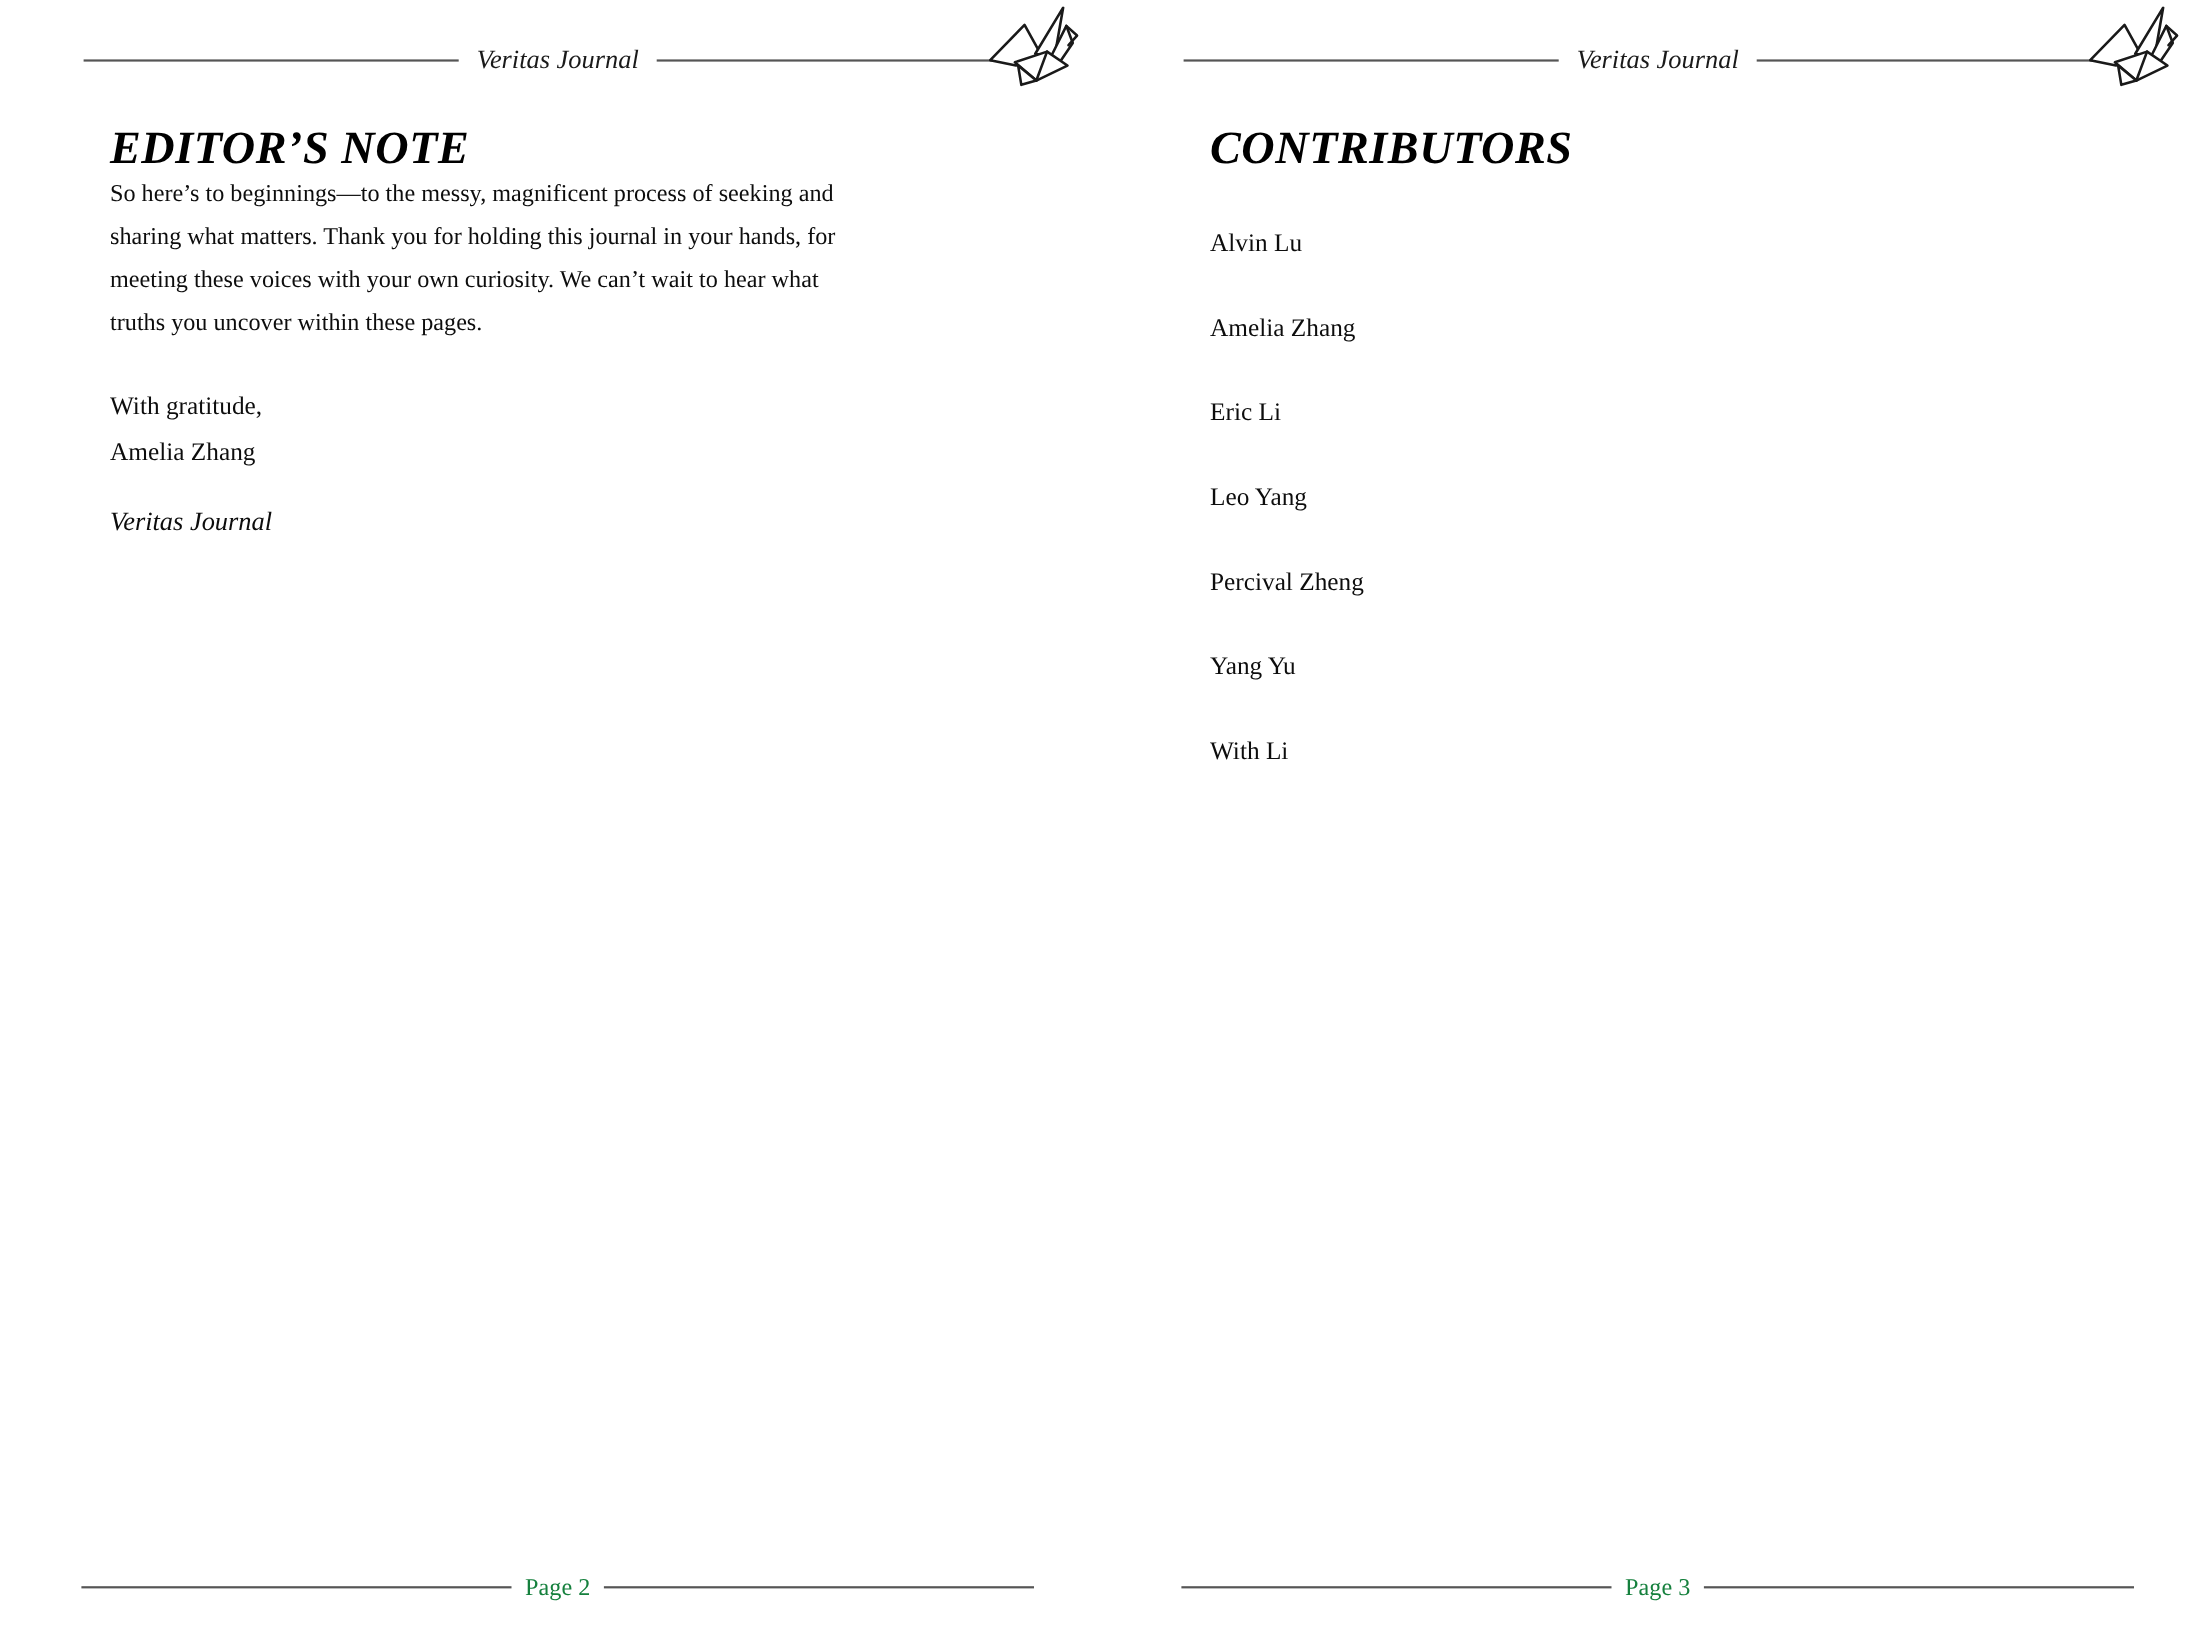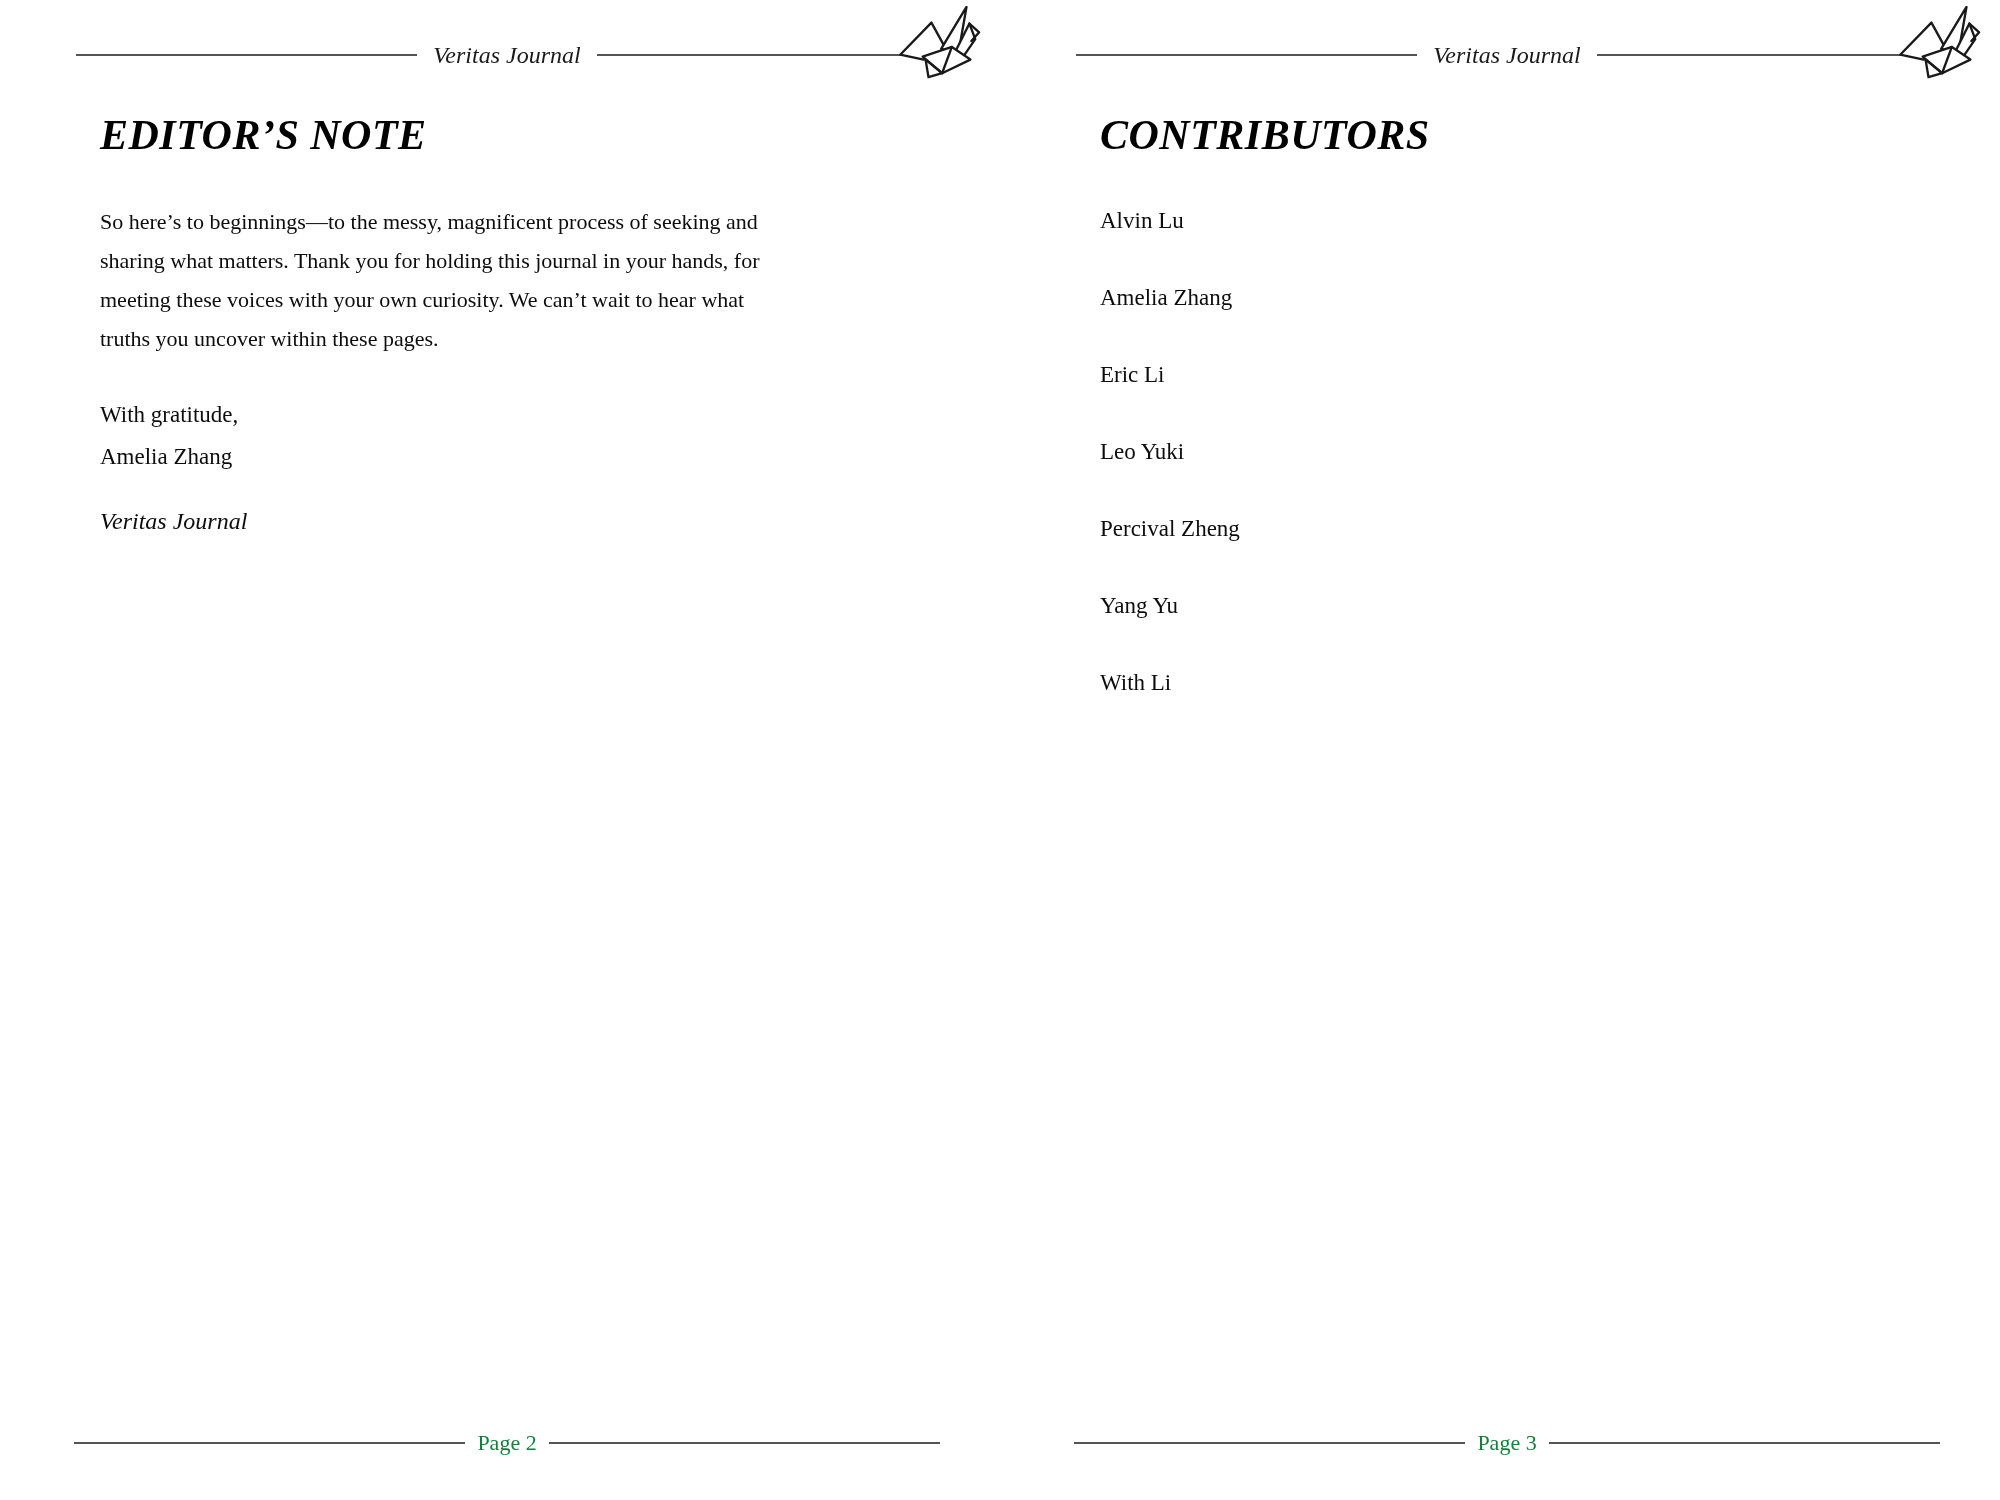--- a/index.html
+++ b/index.html
@@ -64,21 +64,20 @@
     font-size: 42px;
     line-height: 1;
     font-weight: bold;
     letter-spacing: 0.5px;
     color: #000000;
     font-style: italic;
   }
 
   
   .note-body {
-    margin-top: 46px;
     max-width: 660px;
     font-size: 22px;
     line-height: 39px;
     color: #0d0d0d;
   }
   .closing { margin-top: 36px; font-size: 23px; line-height: 42px; }
   .signature-org {
     margin-top: 30px;
     font-style: italic;
     font-size: 24px;
@@ -164,21 +163,21 @@
       <line x1="55" y1="42" x2="45" y2="69"></line>
     </svg>
   </header>
 
   <h1 class="page-title">CONTRIBUTORS</h1>
 
   <div class="contributors">
     <div class="contributor">Alvin Lu</div>
     <div class="contributor">Amelia Zhang</div>
     <div class="contributor">Eric Li</div>
-    <div class="contributor">Leo Yuki</div>
+    <div class="contributor">Leo Yang</div>
     <div class="contributor">Percival Zheng</div>
     <div class="contributor">Yang Yu</div>
     <div class="contributor">With Li</div>
   </div>
 
   <footer class="page-footer">
     <span class="rule"></span>
     <span class="page-label">Page 3</span>
     <span class="rule"></span>
   </footer>

